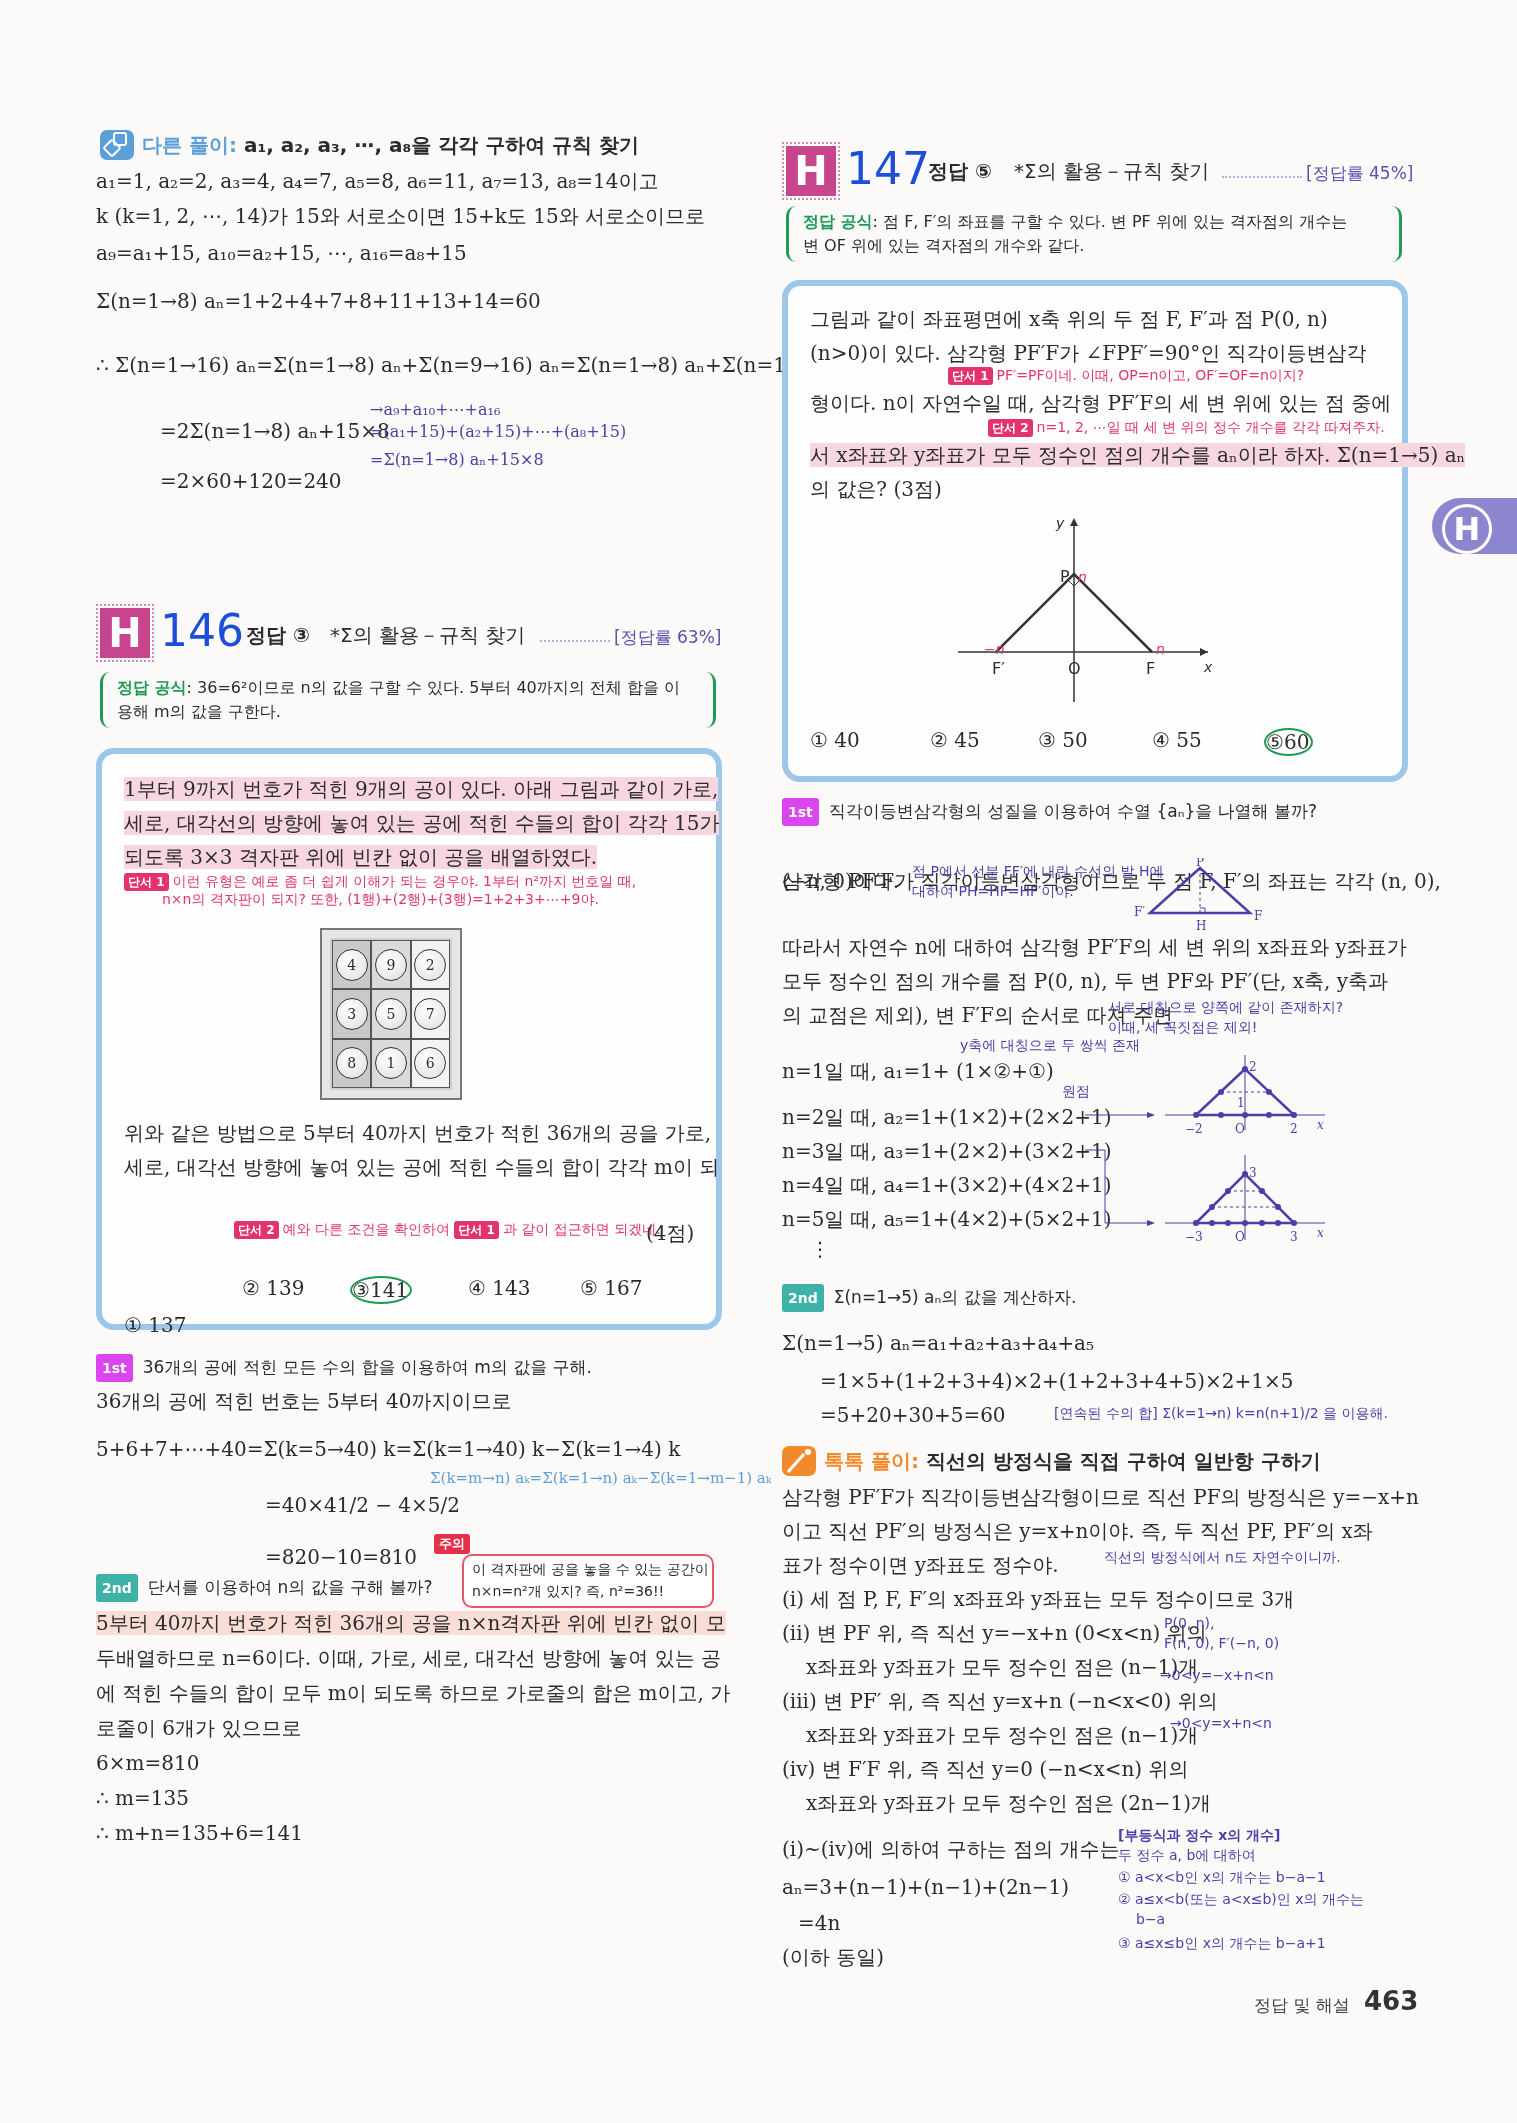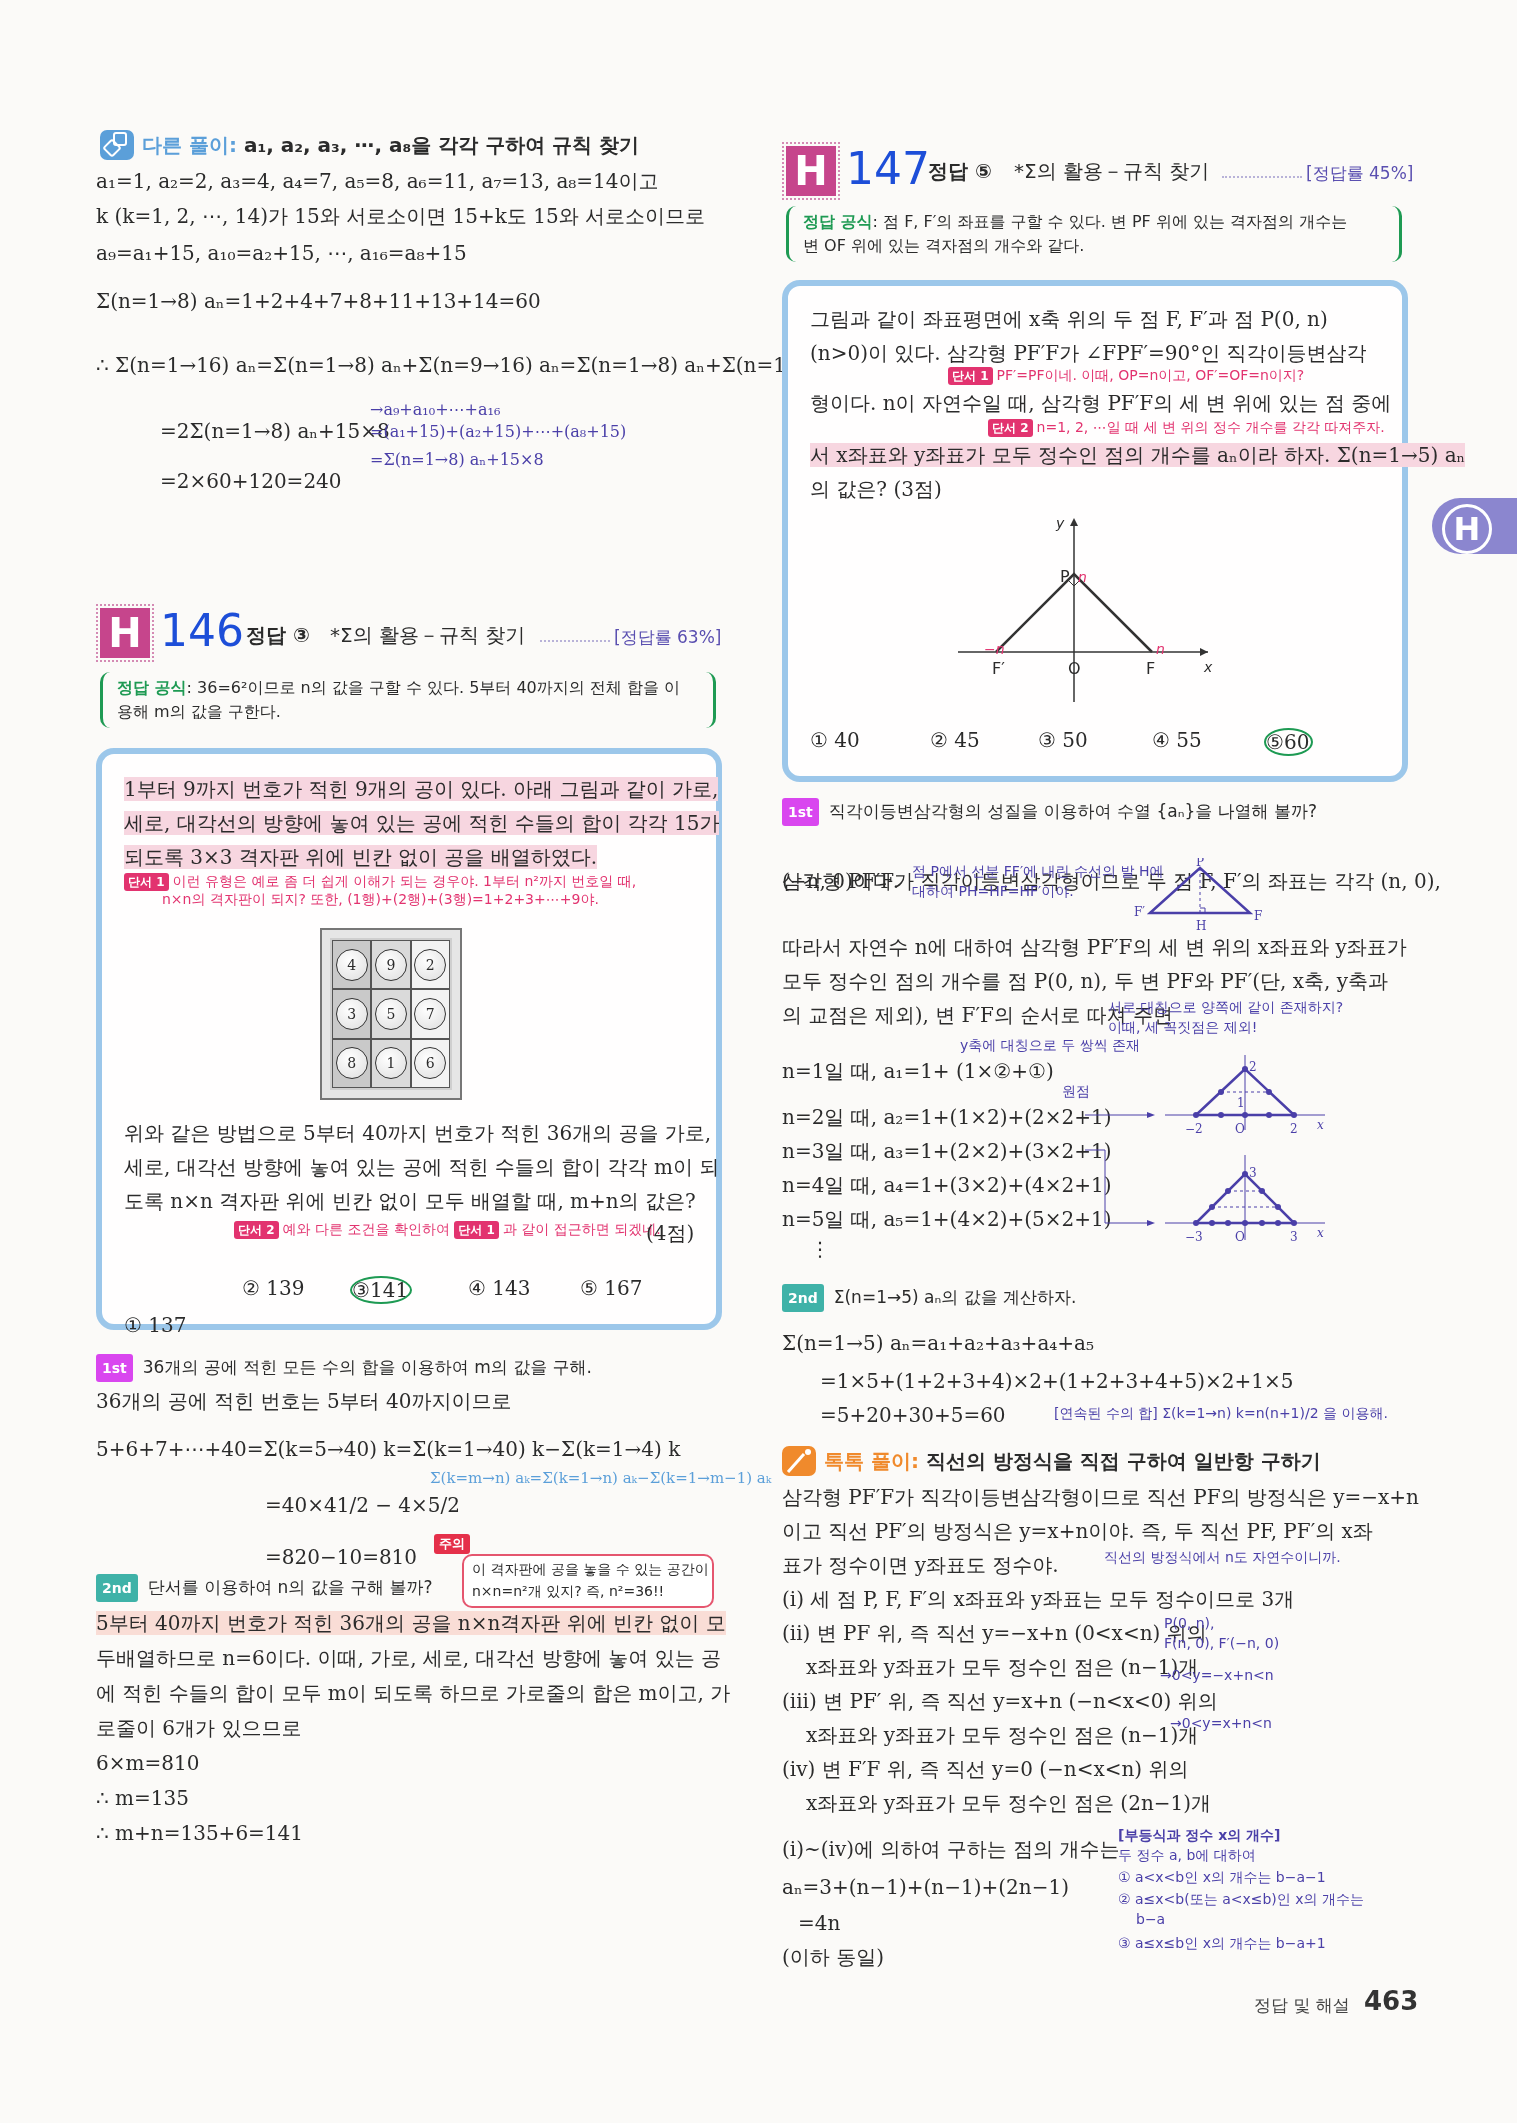--- a/index.html
+++ b/index.html
@@ -106,21 +106,20 @@
           <div style="width: 30px; height: 30px; border-radius: 50%; border: 1.5px solid rgb(51, 51, 51); background: radial-gradient(circle at 40% 35%, rgb(255, 255, 255), rgb(221, 221, 221)); font-size: 14px; line-height: 30px; text-align: center;">1</div>
         </div>
         <div style="border: 1px solid rgb(85, 85, 85); background: rgb(243, 243, 243); display: flex; align-items: center; justify-content: center;">
           <div style="width: 30px; height: 30px; border-radius: 50%; border: 1.5px solid rgb(51, 51, 51); background: radial-gradient(circle at 40% 35%, rgb(255, 255, 255), rgb(221, 221, 221)); font-size: 14px; line-height: 30px; text-align: center;">6</div>
         </div>
       </div>
   </div>
 
   <div class="line" style="left:22px;top:366px;"><span>위와 같은 방법으로 5부터 40까지 번호가 적힌 36개의 공을 가로,</span></div>
   <div class="line" style="left:22px;top:400px;">세로, 대각선 방향에 놓여 있는 공에 적힌 수들의 합이 각각 m이 되</div>
-  <div class="line" style="left:22px;top:434px;">도록 n×n 격자판 위에 빈칸 없이 모두 배열할 때, m+n의 값은?</div>
   <div class="note pink" style="left:132px;top:466px;"><span class="tag">단서 2</span><span>예와 다른 조건을 확인하여</span> <span class="tag">단서 1</span><span>과 같이 접근하면 되겠네.</span></div>
   <div class="line" style="left:544px;top:466px;">(4점)</div>
   <div class="choices">
     <span style="left:22px;top:522px;margin-top:37px;">① 137</span>
     <span style="left:140px;top:522px;">② 139</span>
     <span style="left:248px;top:522px;border:2px solid #1e9a53;border-radius:50%;padding:0 2px 0 0;">③141</span>
     <span style="left:366px;top:522px;">④ 143</span>
     <span style="left:478px;top:522px;">⑤ 167</span>
   </div>
 </div>

